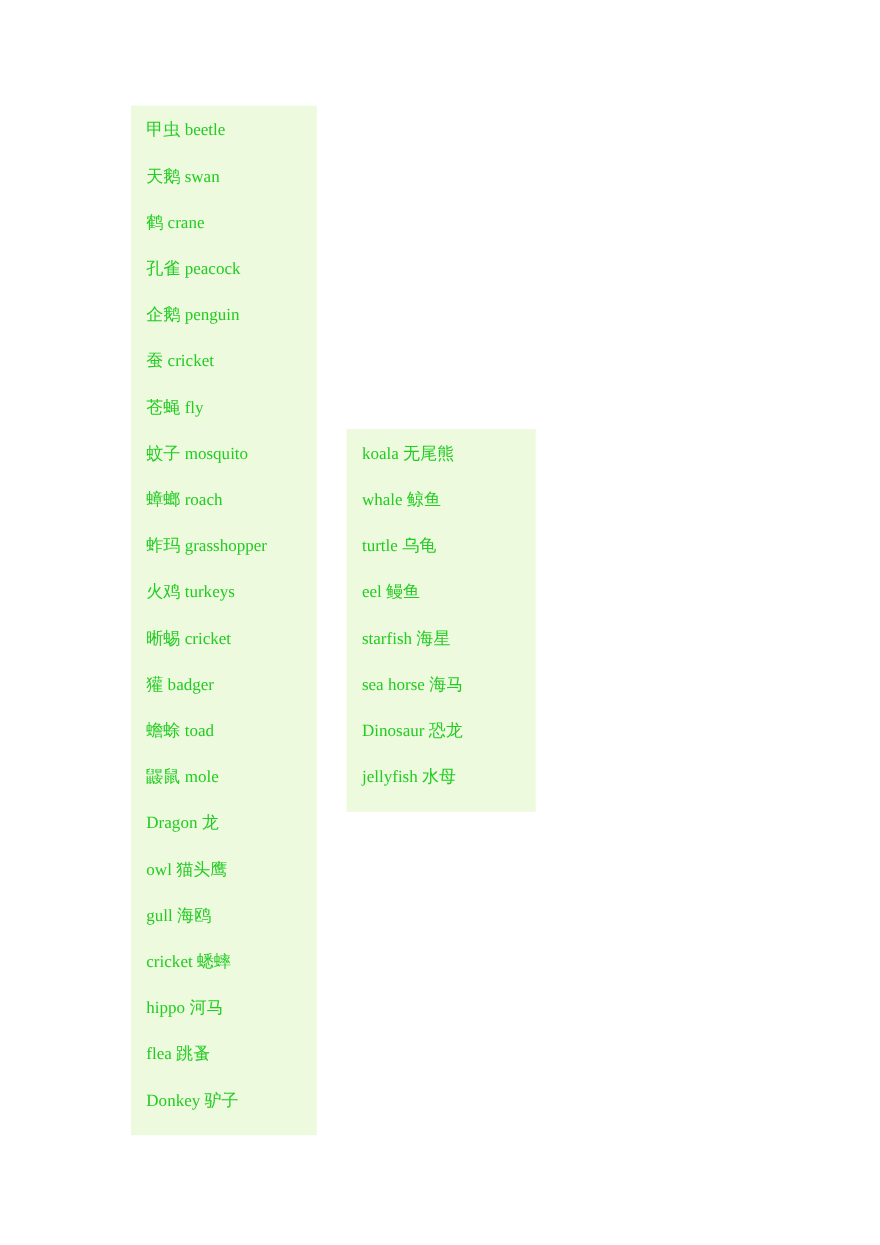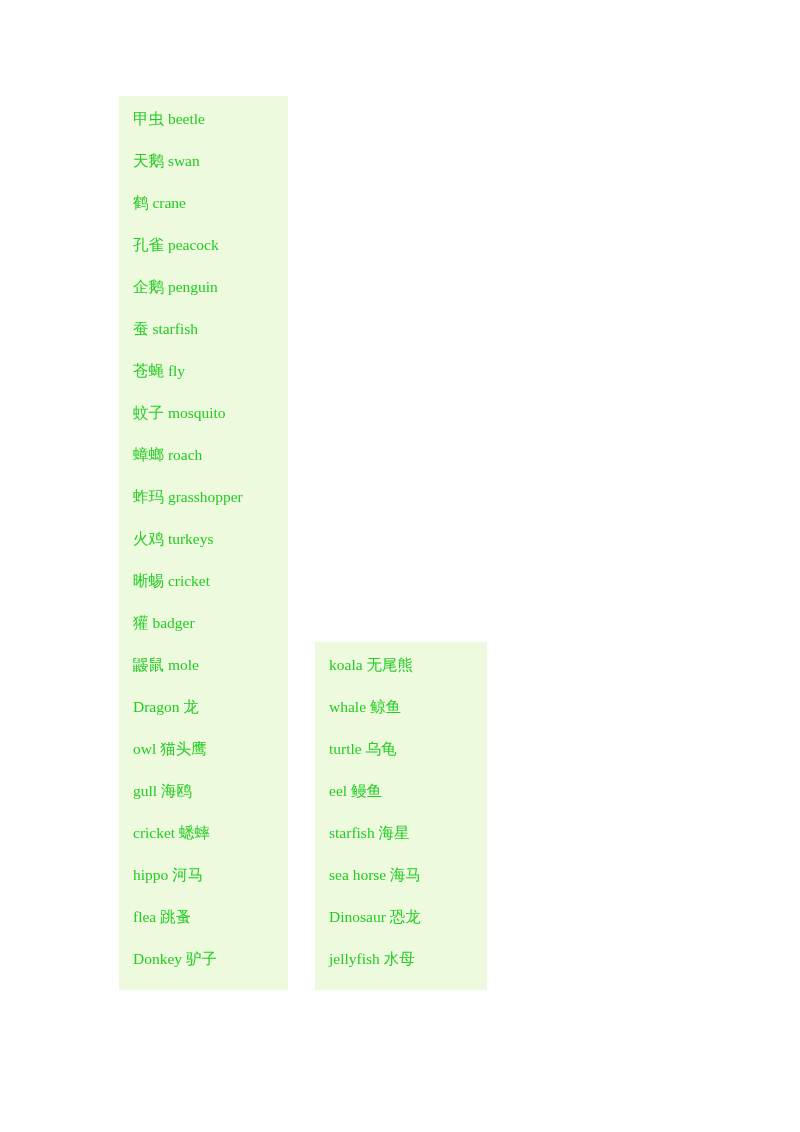--- a/index.html
+++ b/index.html
@@ -21,21 +21,21 @@
     top: 0;
     width: 800px;
     height: 1132px;
   }
 
   .columns {
     position: absolute;
     left: 119px;
     top: 96px;
     display: flex;
-    align-items: flex-end;
+    align-items: center;
   }
 
   .vocab-column {
     background: #eefade;
     box-sizing: border-box;
     padding: 12px 14px 14px 14px;
   }
 
   .vocab-column.left {
     width: 169px;
@@ -67,28 +67,29 @@
 
 <div id="page">
   <div class="columns">
 
     <div class="vocab-column left">
       <div class="vocab-row">甲虫 beetle</div>
       <div class="vocab-row">天鹅 swan</div>
       <div class="vocab-row">鹤 crane</div>
       <div class="vocab-row">孔雀 peacock</div>
       <div class="vocab-row">企鹅 penguin</div>
-      <div class="vocab-row">蚕 starfish</div>
+      <div class="vocab-row">蚕 cricket</div>
       <div class="vocab-row">苍蝇 fly</div>
       <div class="vocab-row">蚊子 mosquito</div>
       <div class="vocab-row">蟑螂 roach</div>
       <div class="vocab-row">蚱玛 grasshopper</div>
       <div class="vocab-row">火鸡 turkeys</div>
       <div class="vocab-row">晰蜴 cricket</div>
       <div class="vocab-row">獾 badger</div>
+      <div class="vocab-row">蟾蜍 toad</div>
       <div class="vocab-row">鼹鼠 mole</div>
       <div class="vocab-row">Dragon 龙</div>
       <div class="vocab-row">owl 猫头鹰</div>
       <div class="vocab-row">gull 海鸥</div>
       <div class="vocab-row">cricket 蟋蟀</div>
       <div class="vocab-row">hippo 河马</div>
       <div class="vocab-row">flea 跳蚤</div>
       <div class="vocab-row">Donkey 驴子</div>
     </div>
 

